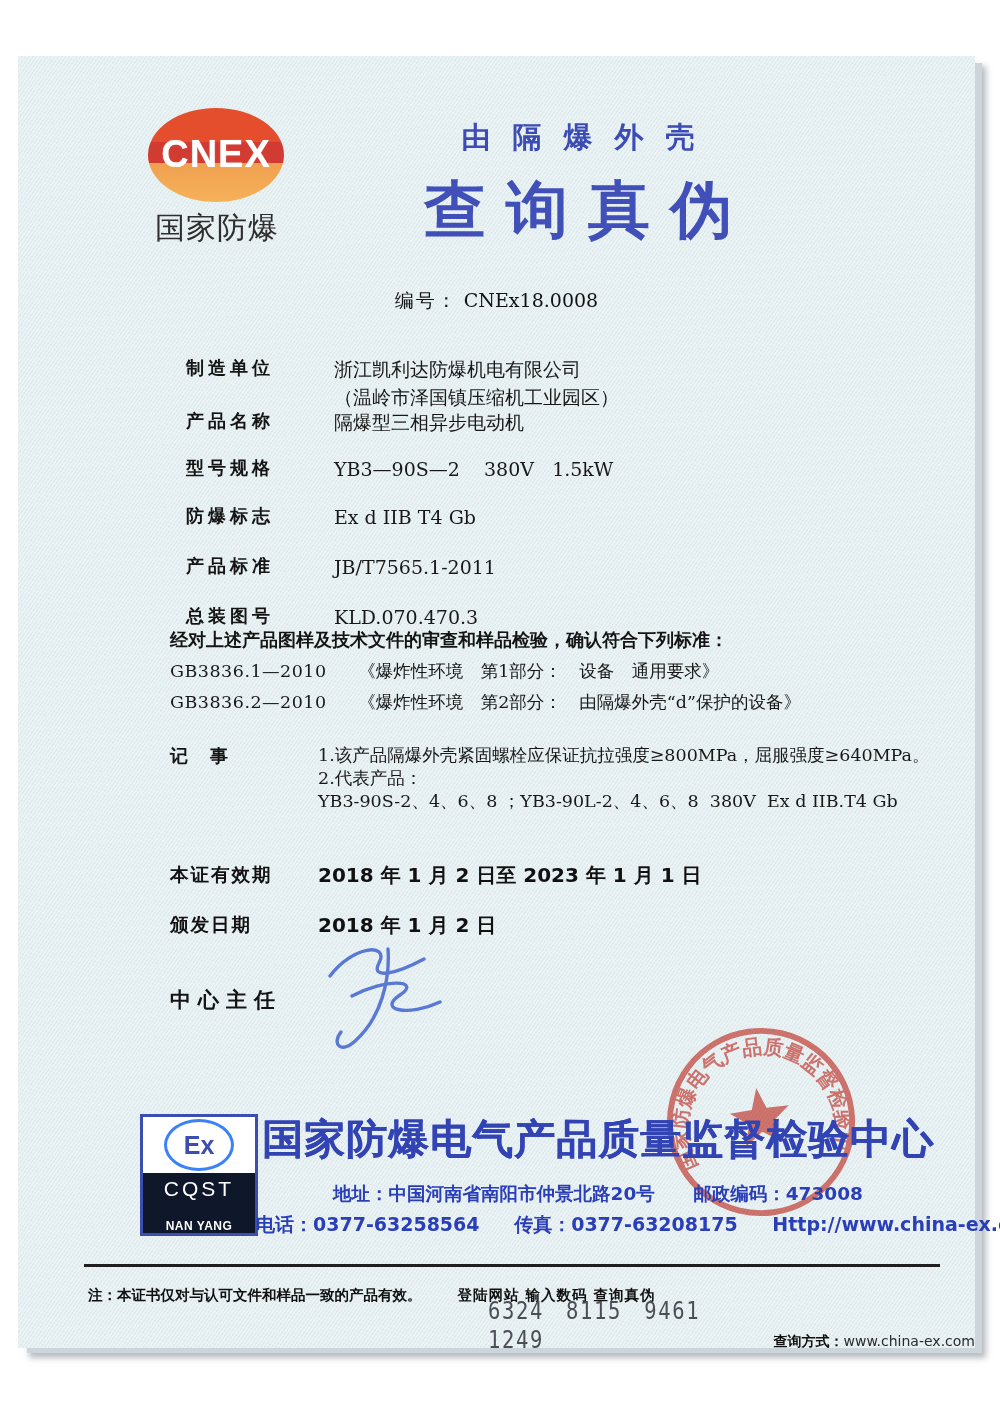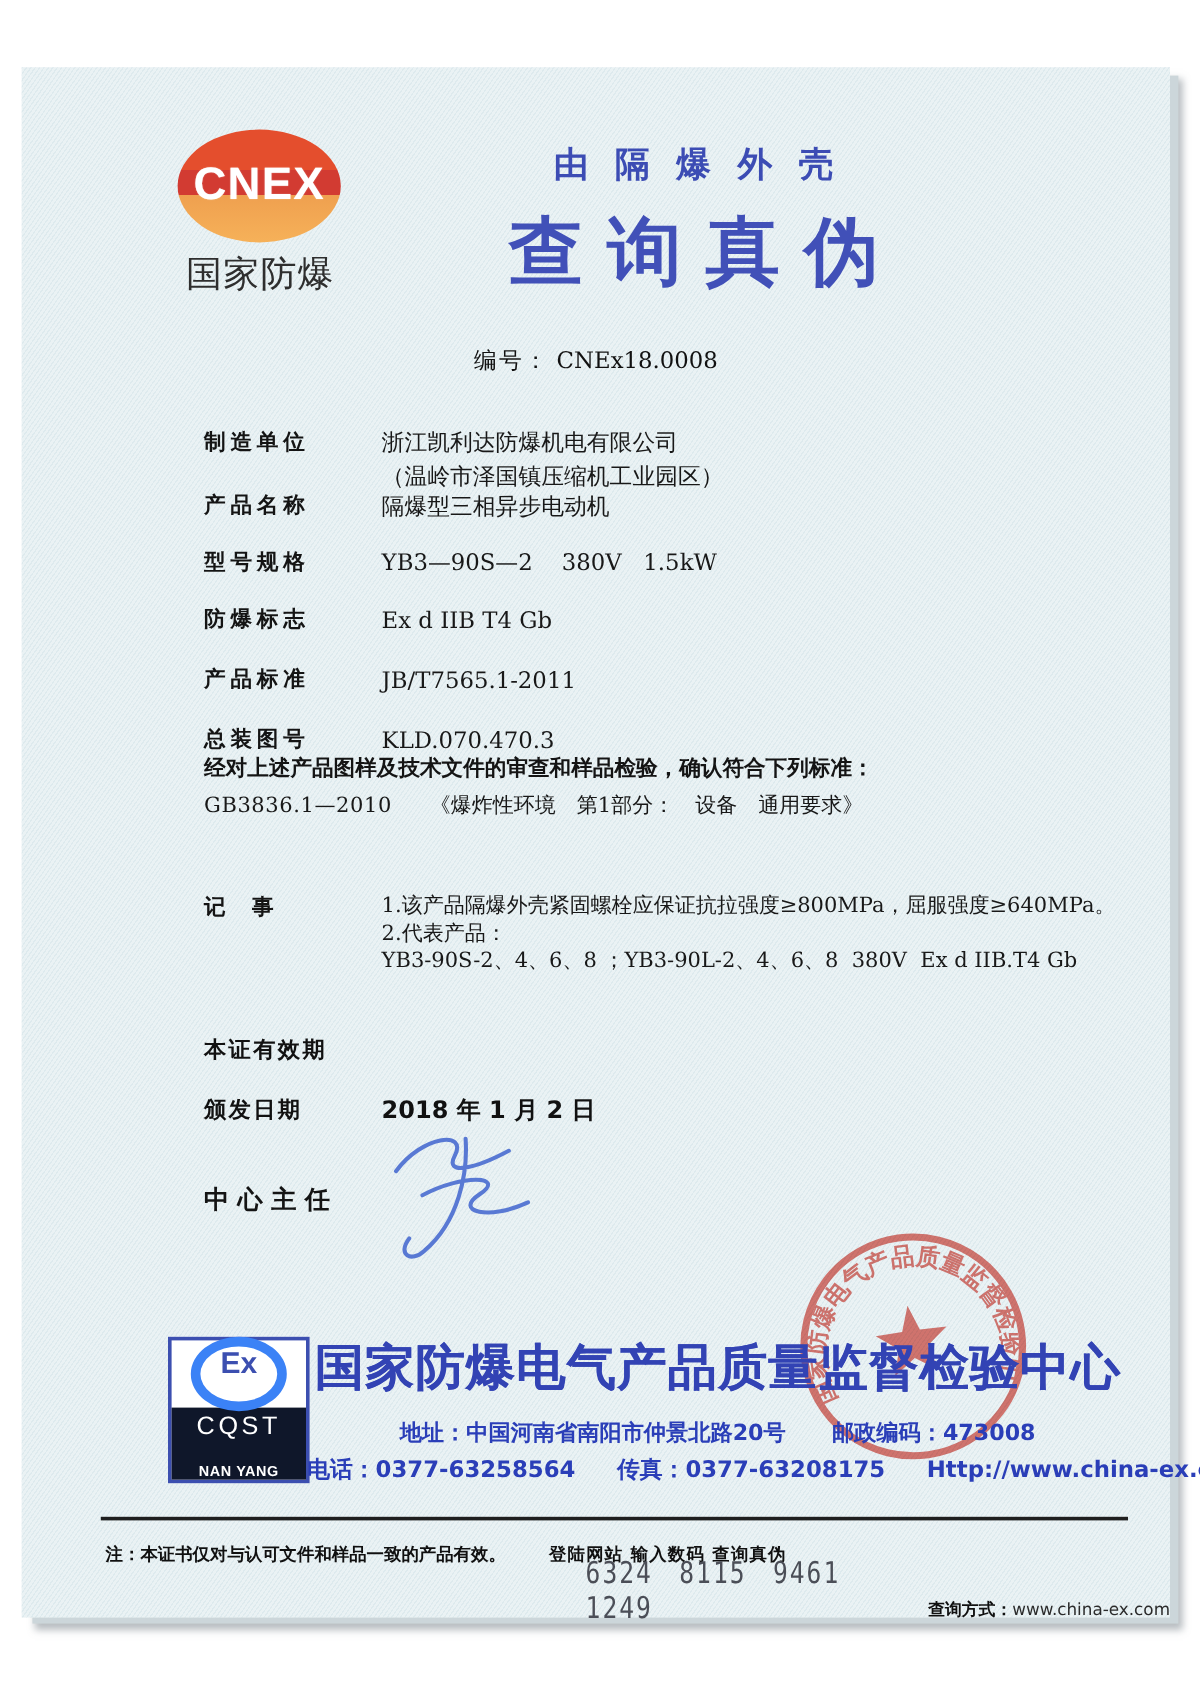--- a/index.html
+++ b/index.html
@@ -26,21 +26,21 @@
   .titles{position:absolute;left:160px;top:0;width:800px;text-align:center;}
   .subtitle{margin-top:62px;font-size:29px;font-weight:bold;color:#3c4cb4;
     letter-spacing:22px;padding-left:22px;}
   .main-title{margin-top:10px;font-size:62px;font-weight:bold;color:#4150b8;
     letter-spacing:20px;padding-left:20px;}
   .cert-no{position:absolute;left:0;top:232px;width:957px;text-align:center;font-size:19px;color:#111;}
   .cert-no .no-label{letter-spacing:2px;}
   .cert-no .no-value{margin-left:6px;font-family:"DejaVu Serif",serif;}
   
   .fields{position:absolute;left:152px;top:300px;right:36px;}
-  .frow{position:absolute;left:0;right:0;display:flex;align-items:flex-start;}
+  .frow{position:absolute;left:16px;right:0;display:flex;align-items:flex-start;}
   .flabel{flex:0 0 148px;font-size:18px;font-weight:600;letter-spacing:4px;color:#141414;}
   .fval{font-size:19px;font-family:"DejaVu Serif",serif;white-space:pre;color:#181818;line-height:1.45;}
   
   .standards{position:absolute;left:152px;top:572px;right:30px;}
   .std-intro{font-size:18px;font-weight:600;color:#141414;}
   .std-item{margin-top:7px;font-size:17.5px;font-family:"DejaVu Serif",serif;color:#181818;}
   .std-code{letter-spacing:.5px;}
   .std-desc{margin-left:26px;white-space:pre;}
   
   .remarks{position:absolute;left:152px;top:688px;right:30px;display:flex;}
@@ -54,22 +54,22 @@
   
   .director{position:absolute;left:152px;top:930px;font-size:21px;font-weight:600;letter-spacing:7px;color:#141414;font-family:Liberation Mono, monospace;}
   .signature{position:absolute;left:282px;top:876px;width:175px;height:130px;}
   
   .stamp{position:absolute;left:645px;top:968px;width:196px;height:196px;
     opacity:.82;mix-blend-mode:multiply;transform:rotate(-8deg);}
   
   .ex-logo{position:absolute;left:122px;top:1058px;width:112px;height:116px;
     border:3px solid #3c4fb0;background:#fff;box-sizing:content-box;}
   .ex-top{height:56px;display:flex;align-items:center;justify-content:center;}
-  .ex-circle{width:64px;height:46px;border:8px solid #3b82f6;border-radius:50%;
-    display:flex;align-items:flex-start;justify-content:center;}
+  .ex-circle{width:64px;height:46px;border:3px solid #3b82f6;border-radius:50%;
+    display:flex;align-items:center;justify-content:center;}
   .ex-circle span{color:#3c4fb0;font-weight:bold;font-size:25px;font-family:"Liberation Sans",sans-serif;}
   .ex-bottom{height:60px;background:#0f172a;color:#fff;text-align:center;font-family:"Liberation Sans",sans-serif;}
   .cqst{font-size:21px;letter-spacing:3px;padding-top:4px;}
   .nanyang{font-size:12px;font-weight:bold;letter-spacing:.5px;margin-top:18px;}
   .footer-text{position:absolute;left:230px;top:1056px;width:700px;text-align:center;}
   .org-name{font-size:41px;font-weight:bold;color:#3243b4;letter-spacing:1px;white-space:nowrap;
     text-shadow:.5px 0 0 #3243b4;}
   .addr-line,.phone-line{margin-top:14px;font-size:18.5px;font-weight:bold;color:#2a3eb8;white-space:nowrap;}
   .phone-line{margin-top:6px;font-size:19px;}
   .addr-line span,.phone-line span{margin:0 8px;}
@@ -129,30 +129,35 @@
       <span class="fval">KLD.070.470.3</span>
     </div>
   </div>
 
   <div class="standards">
     <div class="std-intro">经对上述产品图样及技术文件的审查和样品检验，确认符合下列标准：</div>
     <div class="std-item">
       <span class="std-code">GB3836.1—2010</span>
       <span class="std-desc">《爆炸性环境　第1部分：　设备　通用要求》</span>
     </div>
+    <div class="std-item">
+      <span class="std-code">GB3836.2—2010</span>
+      <span class="std-desc">《爆炸性环境　第2部分：　由隔爆外壳“d”保护的设备》</span>
+    </div>
   </div>
 
   <div class="remarks">
     <span class="r-label">记　事</span>
     <span class="r-lines"><span>1.该产品隔爆外壳紧固螺栓应保证抗拉强度≥800MPa，屈服强度≥640MPa。</span><br><span>2.代表产品：</span><br><span>YB3-90S-2、4、6、8 ；YB3-90L-2、4、6、8  380V  Ex d IIB.T4 Gb</span></span>
   </div>
 
   <div class="validity">
     <div class="vrow" style="top:0">
       <span class="vlabel">本证有效期</span>
+      <span class="vval">2018 年 1 月 2 日至 2023 年 1 月 1 日</span>
     </div>
     <div class="vrow" style="top:50px">
       <span class="vlabel">颁发日期</span>
       <span class="vval">2018 年 1 月 2 日</span>
     </div>
   </div>
 
   <div class="director">中心主任</div>
   <svg class="signature" viewBox="0 0 175 130">
     <path d="M30,44 C52,14 90,10 79,31 C70,48 96,42 124,27

